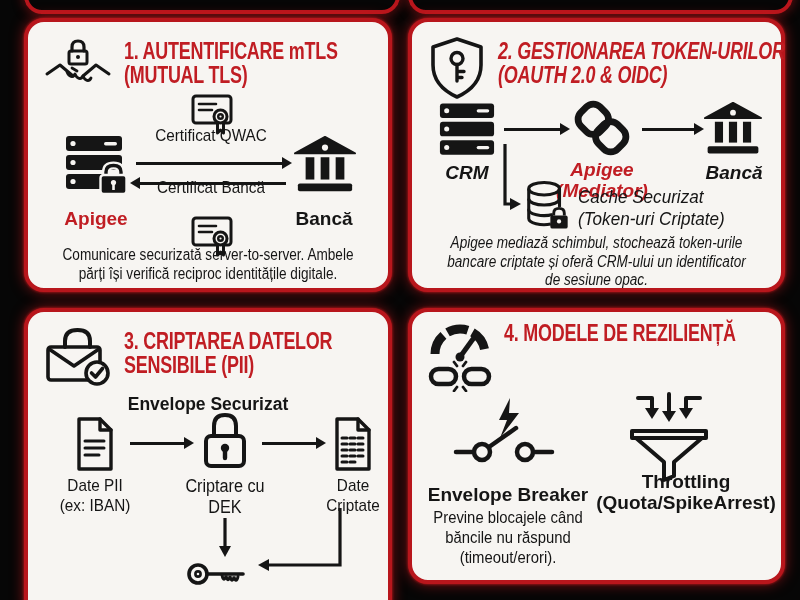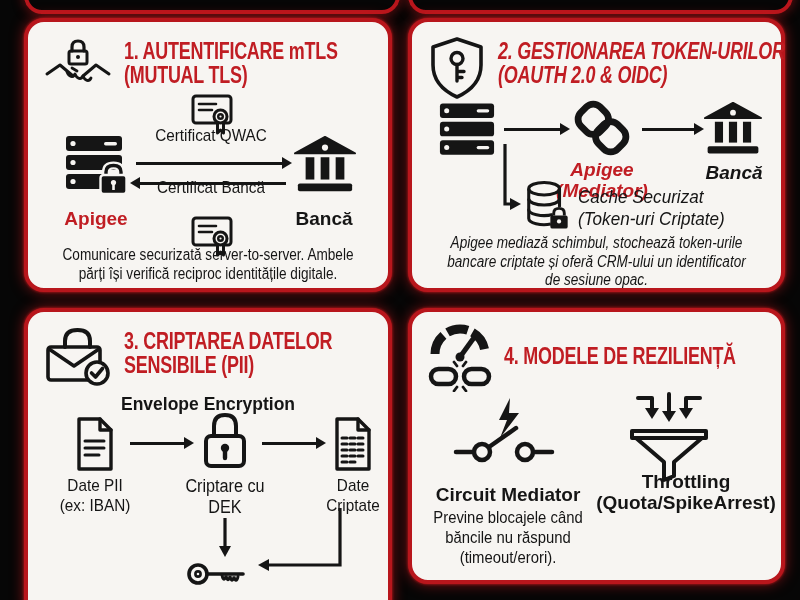--- a/index.html
+++ b/index.html
@@ -138,20 +138,21 @@
   <svg class="abs" style="left:26px;top:80px;" width="58" height="56" viewBox="0 0 60 57" fill="none">
     <rect x="2" y="1" width="56" height="15" rx="3" fill="#151515"></rect>
     <rect x="2" y="20" width="56" height="15" rx="3" fill="#151515"></rect>
     <rect x="2" y="39" width="56" height="15" rx="3" fill="#151515"></rect>
     <circle cx="9" cy="8.5" r="2.6" fill="#f7f5f2"></circle>
     <circle cx="9" cy="27.5" r="2.6" fill="#f7f5f2"></circle>
     <circle cx="9" cy="46.5" r="2.6" fill="#f7f5f2"></circle>
     <rect x="40" y="7" width="13" height="3.4" rx="1.7" fill="#f7f5f2"></rect>
     <rect x="40" y="45" width="13" height="3.4" rx="1.7" fill="#f7f5f2"></rect>
   </svg>
+  <div class="node" style="left:0px;width:110px;top:140px;">CRM</div>
 
   <div class="ar r" style="left:92px;top:106px;width:58px;"></div>
 
   <svg class="abs" style="left:158px;top:74px;" width="64" height="64" viewBox="0 0 66 66" fill="none" stroke="#151515" stroke-width="7" stroke-linejoin="round">
     <rect x="10" y="10" width="28" height="28" rx="10" transform="rotate(45 24 24)"></rect>
     <rect x="28" y="28" width="28" height="28" rx="10" transform="rotate(45 42 42)"></rect>
   </svg>
   <div class="node red" style="left:120px;width:140px;top:138px;line-height:1.1;">
     <div>Apigee</div>
     <div>(Mediator)</div>
@@ -204,21 +205,21 @@
       <path d="M5 23 L30 40 L55 23"></path>
       <circle cx="53" cy="47" r="11" fill="#f7f5f2"></circle>
       <path d="M47.5 47 L51.5 51 L58.5 42.5"></path>
     </svg>
     <div class="title">
       <div>3. CRIPTAREA DATELOR</div>
       <div>SENSIBILE (PII)</div>
     </div>
   </div>
 
-  <div class="subttl" style="top:82px;">Envelope Encryption</div>
+  <div class="subttl" style="top:82px;">Envelope Securizat</div>
 
   <svg class="abs" style="left:44px;top:104px;" width="46" height="56" viewBox="0 0 46 56" fill="none" stroke="#151515" stroke-width="3.4" stroke-linecap="round" stroke-linejoin="round">
     <path d="M7 3 H28 L39 14 V53 H7 Z"></path>
     <path d="M28 3 V14 H39"></path>
     <path d="M13 25 H32 M13 32 H32 M13 39 H27" stroke-width="3"></path>
   </svg>
   <div class="lbl" style="left:7px;width:120px;top:164px;font-size:17px;">
     <div class="cl">Date PII</div>
     <div class="cl">(ex: IBAN)</div>
   </div>
@@ -260,21 +261,21 @@
 
   <svg class="abs" style="left:158px;top:244px;" width="62" height="36" viewBox="0 0 62 36" fill="none" stroke="#151515" stroke-width="3.6" stroke-linecap="round">
     <circle cx="12" cy="18" r="9"></circle>
     <circle cx="12" cy="18" r="2.6" stroke-width="2.6"></circle>
     <path d="M21 18 H57"></path>
     <path d="M36 19 c1 5.5 3 5.5 4 .5 c1 5.5 3 5.5 4 .5 c1 5.5 3 5.5 4 .5 c1 5 3 5 4 0" stroke-width="3"></path>
   </svg>
 </section>
 
 <section class="panel" id="p4" style="left:408px;top:308px;width:377px;height:276px;">
-  <div class="hdr" style="align-items:center;padding-top:10px;">
+  <div class="hdr" style="padding-top:10px;">
     <svg class="hicon" width="64" height="70" viewBox="0 0 64 70" fill="none" stroke="#151515">
       <path d="M7 32 A25 25 0 0 1 57 32" stroke-width="9" stroke-dasharray="21 5"></path>
       <path d="M32 35 L45 17" stroke-width="5" stroke-linecap="round"></path>
       <circle cx="32" cy="35" r="4.5" fill="#151515" stroke="none"></circle>
       <rect x="3" y="47" width="25" height="15" rx="7.5" stroke-width="4.5"></rect>
       <rect x="36" y="47" width="25" height="15" rx="7.5" stroke-width="4.5"></rect>
       <path d="M29 44 L26 40 M35 44 L38 40 M29 65 L26 69 M35 65 L38 69" stroke-width="2.8" stroke-linecap="round"></path>
     </svg>
     <div class="title" style="margin-top:0;">
       <div>4. MODELE DE REZILIENȚĂ</div>
@@ -282,21 +283,21 @@
   </div>
 
   <svg class="abs" style="left:40px;top:84px;" width="116" height="74" viewBox="0 0 116 74" fill="none" stroke="#151515" stroke-width="4.5" stroke-linecap="round">
     <polygon points="58,2 47,24 55,24 48,42 67,17 57,17" fill="#151515" stroke="none"></polygon>
     <path d="M4 56 H21"></path>
     <circle cx="30" cy="56" r="8"></circle>
     <path d="M37 51 L64 32"></path>
     <circle cx="73" cy="56" r="8"></circle>
     <path d="M82 56 H100"></path>
   </svg>
-  <div class="node" style="left:10px;width:172px;top:172px;">Circuit Mediator</div>
+  <div class="node" style="left:10px;width:172px;top:172px;">Envelope Breaker</div>
   <div class="lbl" style="left:10px;width:172px;top:196px;font-size:16.5px;line-height:1.2;">
     <div class="cl">Previne blocajele când</div>
     <div class="cl">băncile nu răspund</div>
     <div class="cl">(timeout/erori).</div>
   </div>
 
   <svg class="abs" style="left:202px;top:80px;" width="110" height="92" viewBox="0 0 110 92" fill="none" stroke="#151515" stroke-width="4" stroke-linecap="round" stroke-linejoin="round">
     <path d="M55 2 V20"></path>
       <polygon points="55,30 48,19 62,19" fill="#151515" stroke="none"></polygon>
     <path d="M24 6 H38 V17"></path>

